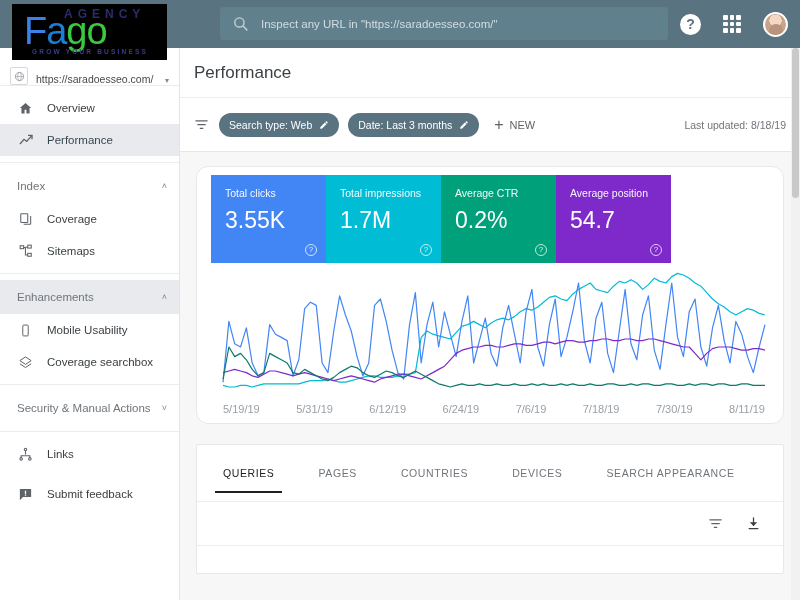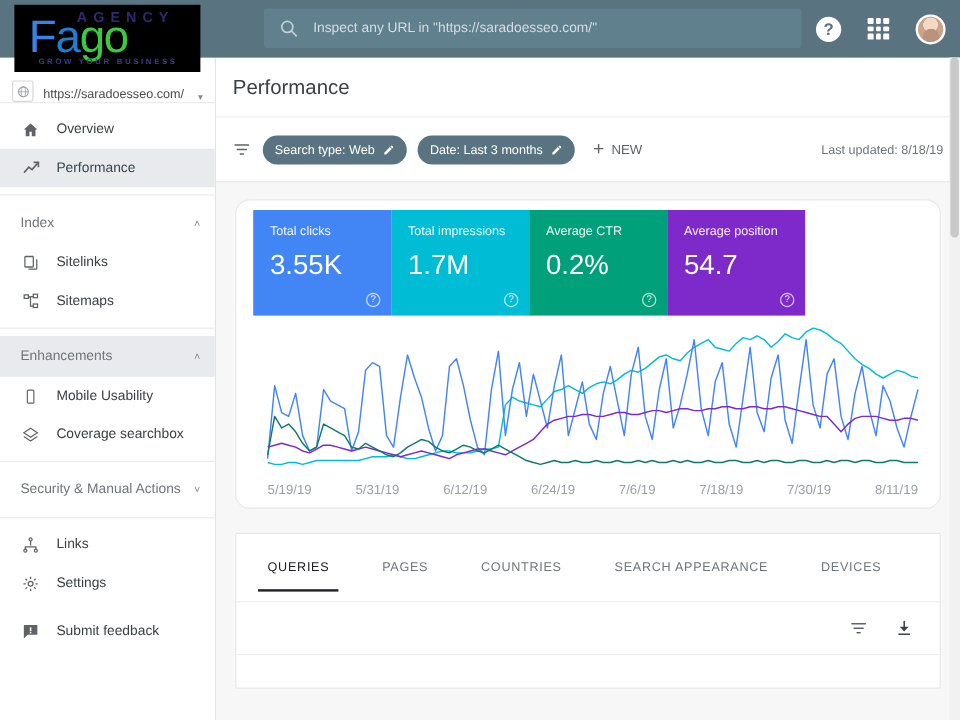--- a/index.html
+++ b/index.html
@@ -291,21 +291,21 @@
         <span>Index</span>
         <span class="chev">˄</span>
       </div>
       <div class="nav-item">
         <span class="ico">
           <svg width="14" height="14" viewBox="0 0 24 24" fill="none" stroke="#5f6368" stroke-width="1.8">
             <rect x="3" y="3" width="12" height="15" rx="1"></rect>
               <path d="M8 21h11a1 1 0 001-1V7"></path>
           </svg>
         </span>
-        <span>Sitelinks</span>
+        <span>Coverage</span>
       </div>
       <div class="nav-item">
         <span class="ico">
           <svg width="14" height="14" viewBox="0 0 24 24" fill="none" stroke="#5f6368" stroke-width="1.8">
             <rect x="2" y="3" width="6" height="5"></rect>
               <rect x="15" y="2" width="6" height="5"></rect>
             <rect x="15" y="16" width="6" height="5"></rect>
               <path d="M8 6h3v13h4M11 6v0"></path>
             <path d="M11 5.5h4"></path>
           </svg>
@@ -349,29 +349,20 @@
       <div class="nav-item">
         <span class="ico">
           <svg width="15" height="15" viewBox="0 0 24 24" fill="none" stroke="#5f6368" stroke-width="1.7">
             <circle cx="12" cy="4" r="2"></circle>
               <circle cx="5" cy="19" r="2"></circle>
               <circle cx="19" cy="19" r="2"></circle>
             <path d="M12 6v6M5 17v-3h14v3"></path>
           </svg>
         </span>
         <span>Links</span>
-      </div>
-      <div class="nav-item">
-        <span class="ico">
-          <svg width="15" height="15" viewBox="0 0 24 24" fill="none" stroke="#5f6368" stroke-width="1.7">
-            <circle cx="12" cy="12" r="3.2"></circle>
-            <path d="M12 2.5v3M12 18.5v3M2.5 12h3M18.5 12h3M5.2 5.2l2.1 2.1M16.7 16.7l2.1 2.1M18.8 5.2l-2.1 2.1M7.3 16.7l-2.1 2.1"></path>
-          </svg>
-        </span>
-        <span>Settings</span>
       </div>
       <div class="nav-item" style="margin-top:8px;">
         <span class="ico">
           <svg width="15" height="15" viewBox="0 0 24 24" fill="#5f6368">
             <path d="M3 3h18v13H8l-5 5z"></path>
               <rect x="11" y="6" width="2" height="5" fill="#ffffff"></rect>
             <rect x="11" y="12" width="2" height="2" fill="#ffffff"></rect>
           </svg>
         </span>
         <span>Submit feedback</span>
@@ -459,22 +450,22 @@
           <span class="xtick">8/11/19</span>
         </div>
       </div>
     </div>
 
     <div class="tabs-card">
       <div class="tabs">
         <div class="tab active">QUERIES</div>
         <div class="tab">PAGES</div>
         <div class="tab">COUNTRIES</div>
+        <div class="tab">DEVICES</div>
         <div class="tab">SEARCH APPEARANCE</div>
-        <div class="tab">DEVICES</div>
       </div>
       <div class="tools-row">
         <span class="tool-ico">
           <svg width="15" height="15" viewBox="0 0 24 24" stroke="#5f6368" stroke-width="2" stroke-linecap="round">
             <line x1="3" y1="6" x2="21" y2="6"></line>
               <line x1="6" y1="12" x2="18" y2="12"></line>
               <line x1="10" y1="18" x2="14" y2="18"></line>
           </svg>
         </span>
         <span class="tool-ico">

